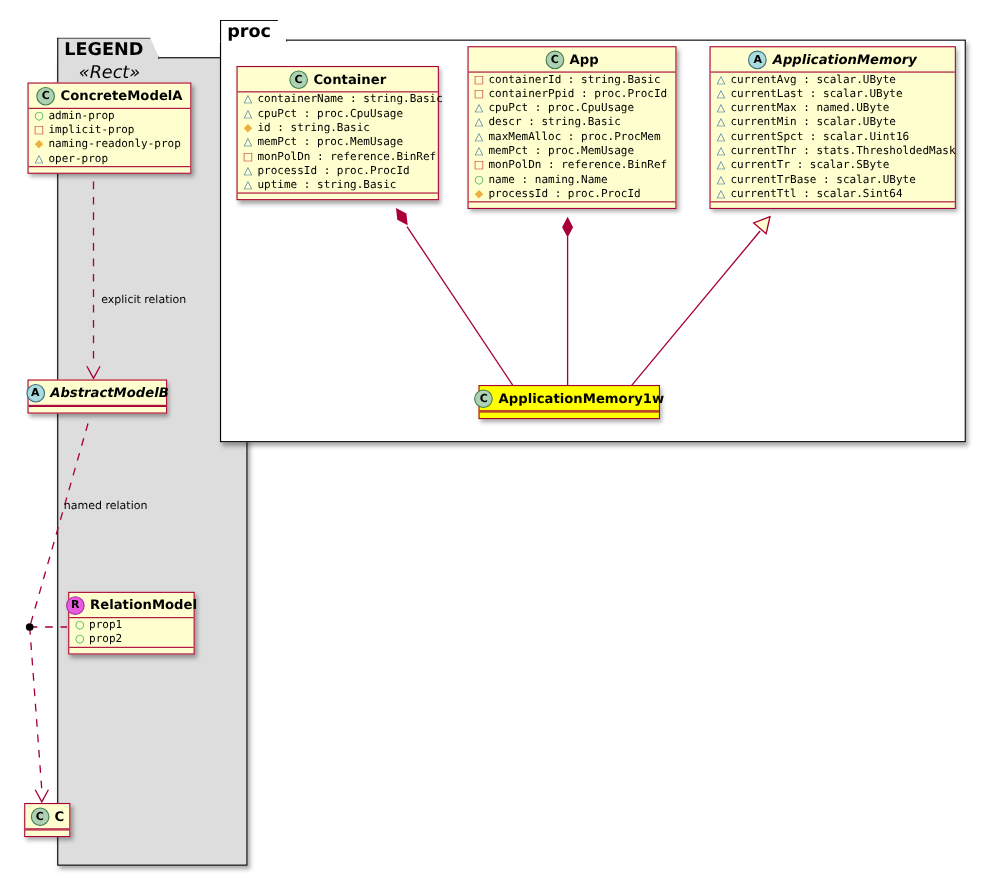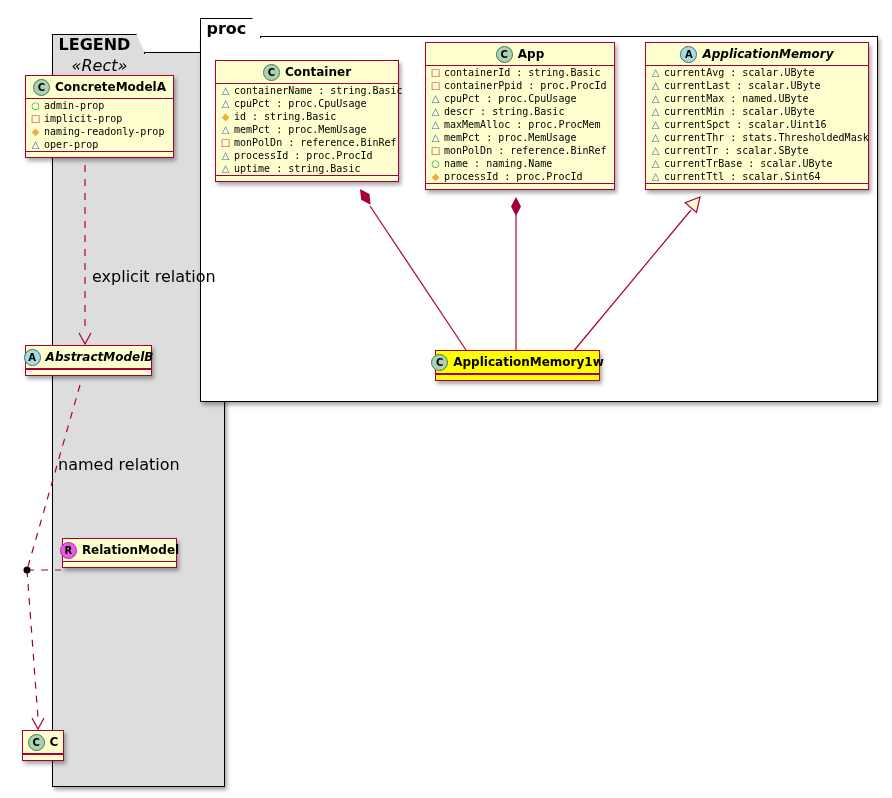--- a/index.html
+++ b/index.html
@@ -31,21 +31,21 @@
   .member{display:flex;align-items:center;gap:3px;height:13px;white-space:nowrap;}
   .m-icon{width:11px;flex:none;text-align:center;font-size:10px;line-height:13px;font-family:"DejaVu Sans",sans-serif;}
   .m-icon.triangle::before{content:"△";color:#3A71A8;}
   .m-icon.square::before{content:"□";color:#C82930;}
   .m-icon.circle::before{content:"○";color:#1C9E48;}
   .m-icon.diamond::before{content:"◆";color:#EFAF3C;}
   .m-label{font-family:"DejaVu Sans Mono",monospace;font-size:10px;color:#000;}
   .uml-methods{border-top:1px solid #A80036;height:5px;}
 
   
-  .rel-label{position:absolute;font-size:16px;color:#000;z-index:6;white-space:nowrap;}
+  .rel-label{position:absolute;font-size:10px;color:#000;z-index:6;white-space:nowrap;}
 
   svg.wires{position:absolute;left:0;top:0;z-index:5;pointer-events:none;}
 </style>
 </head>
 <body>
 
 <div class="package pkg-legend">
   <div class="pkg-tab">LEGEND</div>
 </div>
 <div class="stereotype">«Rect»</div>
@@ -114,20 +114,31 @@
     
   </div>
   <div class="uml-methods"></div>
 </div>
 
 <div class="uml-class" style="left:62px;top:538px;width:113px;">
   <div class="uml-head">
     <span class="spot spot-R">R</span>
     <span class="uml-title">RelationModel</span>
   </div>
+  <div class="uml-members">
+
+  <div class="member">
+        <span class="m-icon circle"></span>
+        <span class="m-label">prop1</span>
+      </div>
+      <div class="member">
+        <span class="m-icon circle"></span>
+        <span class="m-label">prop2</span>
+      </div>
+    </div>
   <div class="uml-methods"></div>
 </div>
 
 <div class="uml-class" style="left:22px;top:730px;width:40px;">
   <div class="uml-head">
     <span class="spot spot-C">C</span>
     <span class="uml-title">C</span>
   </div>
   <div class="uml-members">
     

